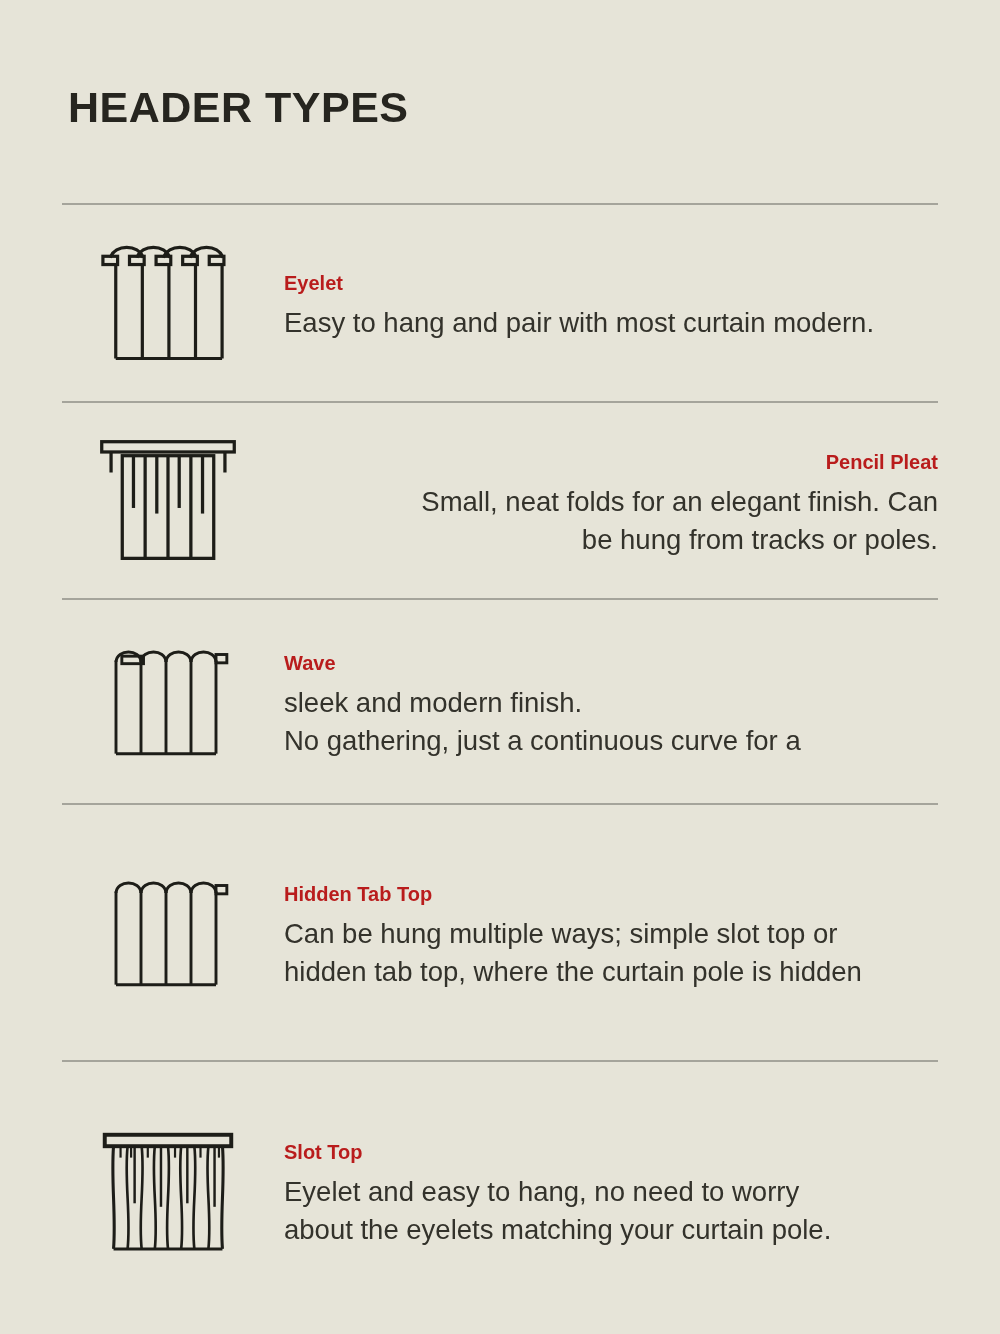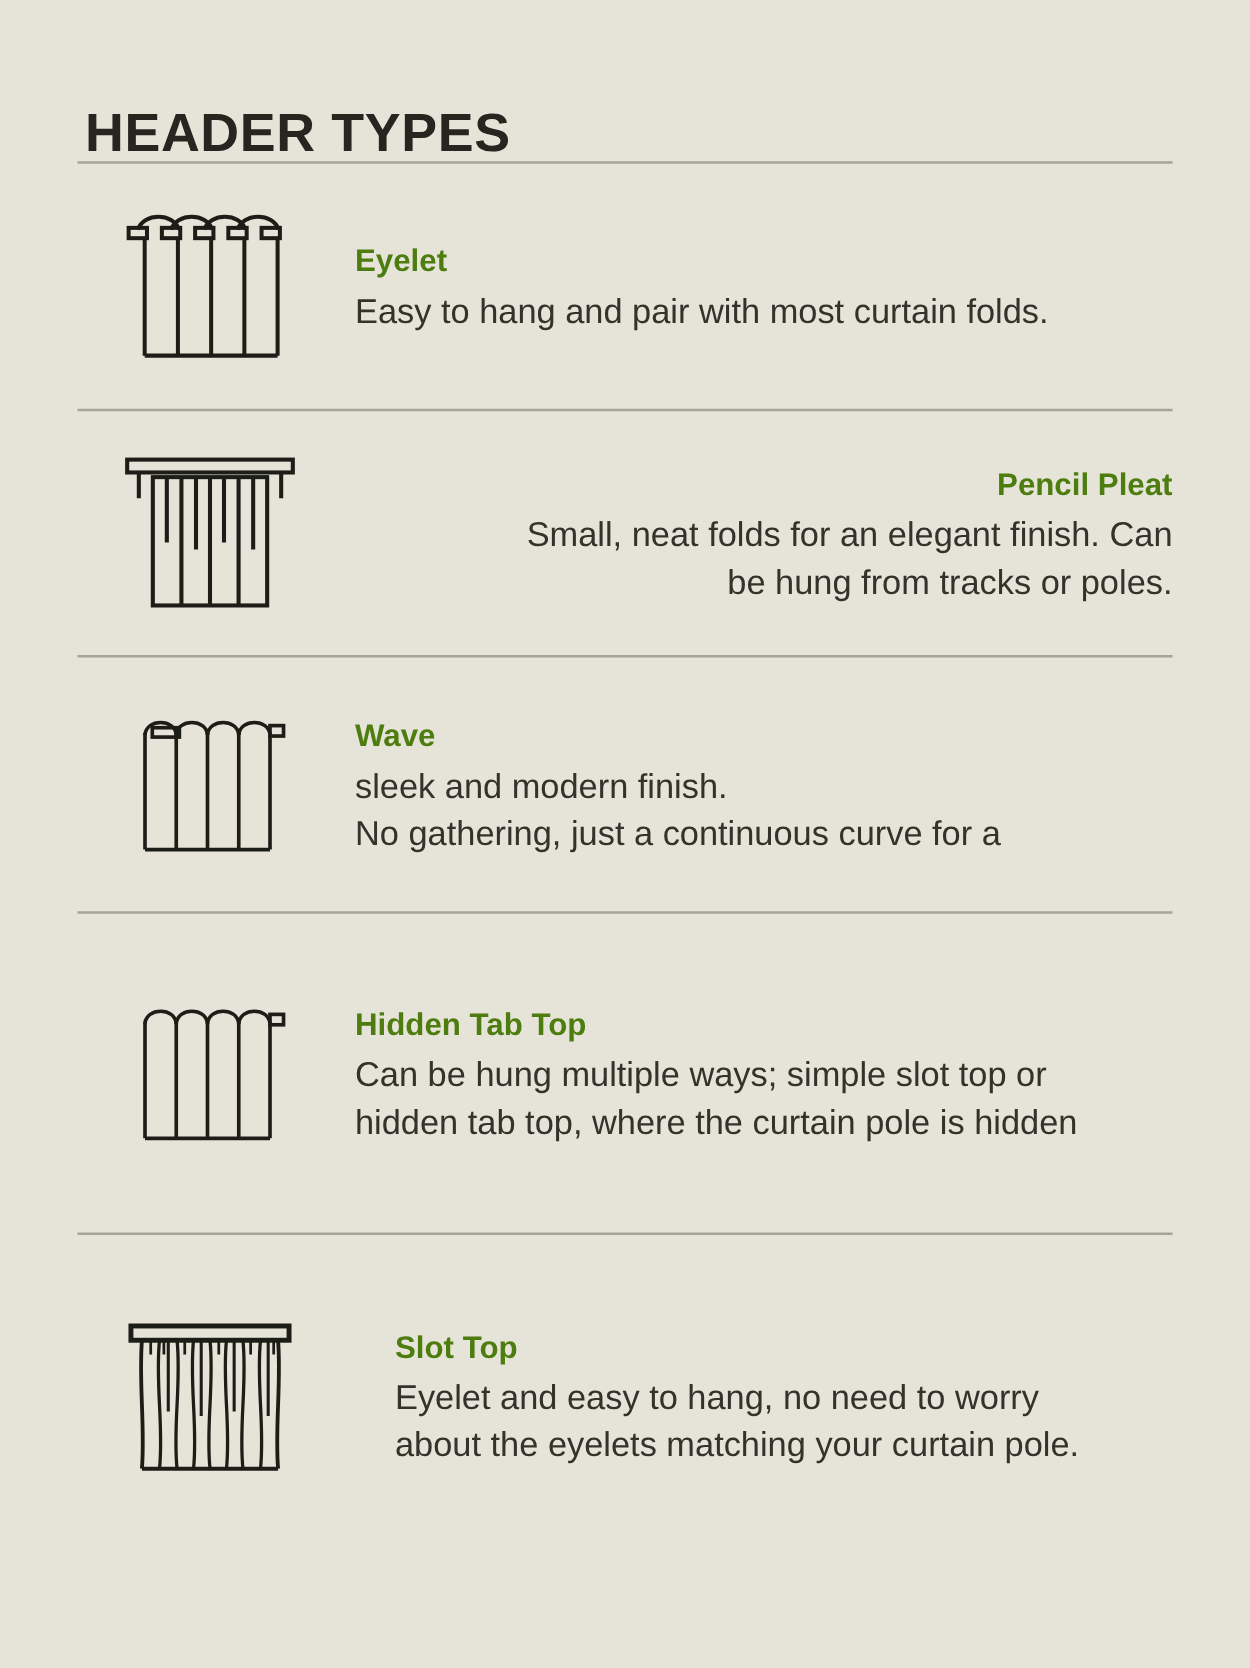--- a/index.html
+++ b/index.html
@@ -8,62 +8,63 @@
     background: #e6e4d8;
     font-family: "Liberation Sans", sans-serif;
     color: #32312a;
     overflow: hidden;
   }
   .page { padding: 0 62px; }
   .title {
     margin: 0;
     padding-top: 86px;
     padding-left: 6px;
+    padding-bottom: 74px;
     font-size: 43px;
     font-weight: 700;
     letter-spacing: 0.5px;
     color: #26251f;
     line-height: 1;
   }
   .divider {
     height: 0;
     border-top: 2px solid #a5a49b;
   }
   .row {
     display: flex;
     align-items: center;
   }
   .row.h1 { min-height: 196px; }
   .row.h2 { min-height: 195px; text-align: right; }
   .row.h3 { min-height: 203px; }
   .row.h4 { min-height: 255px; }
-  .row.h5 { min-height: 258px; gap: 32px; }
+  .row.h5 { min-height: 258px; }
   .icon-cell {
     width: 140px;
     margin-left: 36px;
     flex: 0 0 auto;
     display: flex;
     justify-content: center;
     align-items: center;
   }
   .icon-cell svg { display: block; }
   .icon-cell svg path, .icon-cell svg rect, .icon-cell svg line {
     fill: none;
     stroke: #1d1d18;
     stroke-width: 3.5;
   }
   .text-cell {
     margin-left: 46px;
     flex: 1 1 auto;
     max-width: 660px;
   }
   .row-title {
-    font-size: 25px;
+    font-size: 20px;
     font-weight: 700;
-    color: #4d7c0f;
+    color: #b91c1c;
     line-height: 38px;
     margin-bottom: 2px;
   }
   .desc-line {
     font-size: 27.5px;
     font-weight: 400;
     color: #33322b;
     line-height: 38px;
   }
 </style>
@@ -91,21 +92,21 @@
         <path d="M18 23.5 V126"></path>
         <path d="M47 23.5 V126"></path>
         <path d="M76 23.5 V126"></path>
         <path d="M105 23.5 V126"></path>
         <path d="M134 23.5 V126"></path>
         <path d="M18 126 H134"></path>
       </svg>
     </span>
     <div class="text-cell">
       <div class="row-title">Eyelet</div>
-      <div class="desc-line">Easy to hang and pair with most curtain folds.</div>
+      <div class="desc-line">Easy to hang and pair with most curtain modern.</div>
     </div>
   </div>
 
   <div class="divider"></div>
 
   <div class="row h2">
     <span class="icon-cell">
       <svg width="140" height="131" viewBox="0 0 150 140">
         <rect x="4" y="7" width="142" height="11"></rect>
         <path d="M14 18 V40"></path>

